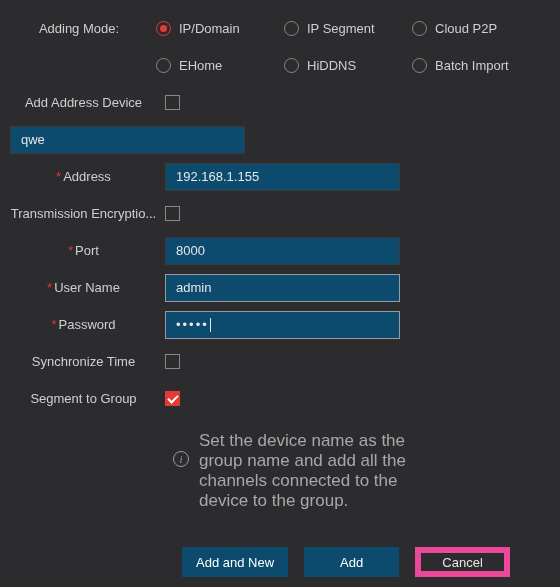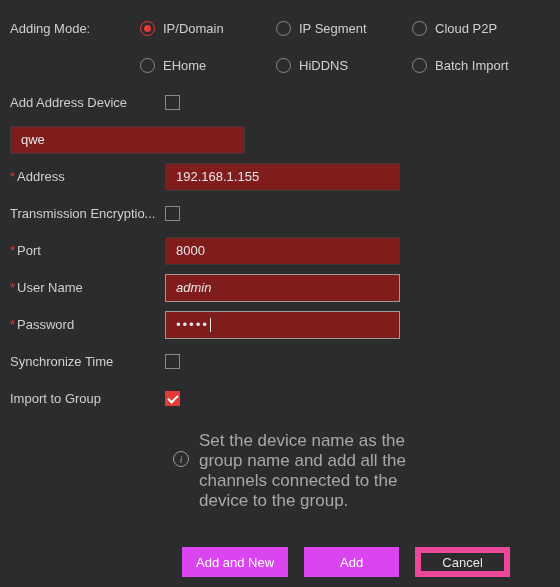--- a/index.html
+++ b/index.html
@@ -13,33 +13,33 @@
     overflow: hidden;
   }
   .form { padding: 10px 20px 0 10px; }
   .row {
     display: flex;
     align-items: center;
     min-height: 37px;
   }
   .label {
     width: 155px;
-    text-align: left;
+    text-align: center;
     padding-right: 8px;
     color: #cfcfd1;
     font-size: 13px;
     white-space: nowrap;
     overflow: hidden;
     text-overflow: ellipsis;
   }
   .req { color: #d83a3a; margin-right: 2px; }
   .radios {
     display: flex;
     flex: 1;
-    gap: 8px;
+    gap: 0;
   }
   .radio-opt {
     display: flex;
     align-items: center;
     width: 128px;
     cursor: pointer;
     color: #cfcfd1;
   }
   .radio-circle {
     width: 15px; height: 15px;
@@ -74,28 +74,28 @@
     position: absolute;
     left: 4px; top: 1px;
     width: 4px; height: 8px;
     border: solid #fff;
     border-width: 0 2px 2px 0;
     transform: rotate(45deg);
   }
   .field { flex: 0 0 235px; }
   .text-input {
     width: 235px; height: 28px;
-    background: #7f1d1d;
+    background: #0c4a6e;
     border: 1px solid #3a3a3c;
     color: #e6e6e6;
     padding: 0 10px;
     font-size: 13px;
     outline: none;
   }
-  .text-input.focused { border-color: #9a9a9c; font-style: italic; }
+  .text-input.focused { border-color: #9a9a9c; }
   .info-row {
     display: flex;
     padding-left: 163px;
     margin-top: 14px;
   }
   .info-icon {
     width: 16px; height: 16px;
     flex: 0 0 16px;
     margin-right: 10px;
     margin-top: 20px;
@@ -121,21 +121,21 @@
     margin-top: 36px;
   }
   .btn {
     height: 30px;
     min-width: 95px;
     padding: 0 14px;
     border: none;
     font-size: 13px;
     cursor: pointer;
   }
-  .btn-primary { background: #d946ef; color: #fff; }
+  .btn-primary { background: #0c4a6e; color: #fff; }
   .btn-secondary {
     background: transparent;
     color: #e6e6e6;
     border: 6px solid #ec4899;
   }
   .pwd-dots { letter-spacing: 2px; }
   .caret {
     display: inline-block;
     width: 1px; height: 14px;
     background: #e6e6e6;
@@ -222,21 +222,21 @@
       </div>
     </div>
   </div>
 
   <div class="row">
     <div class="label">Synchronize Time</div>
     <div class="chk"></div>
   </div>
 
   <div class="row">
-    <div class="label">Import to Group</div>
+    <div class="label">Segment to Group</div>
     <div class="chk checked"></div>
   </div>
 
   <div class="info-row">
     <div class="info-icon">i</div>
     <div class="info-text">Set the device name as the group name and add all the channels connected to the device to the group.</div>
   </div>
 
   <div class="buttons">
     <button class="btn btn-primary">Add and New</button>

